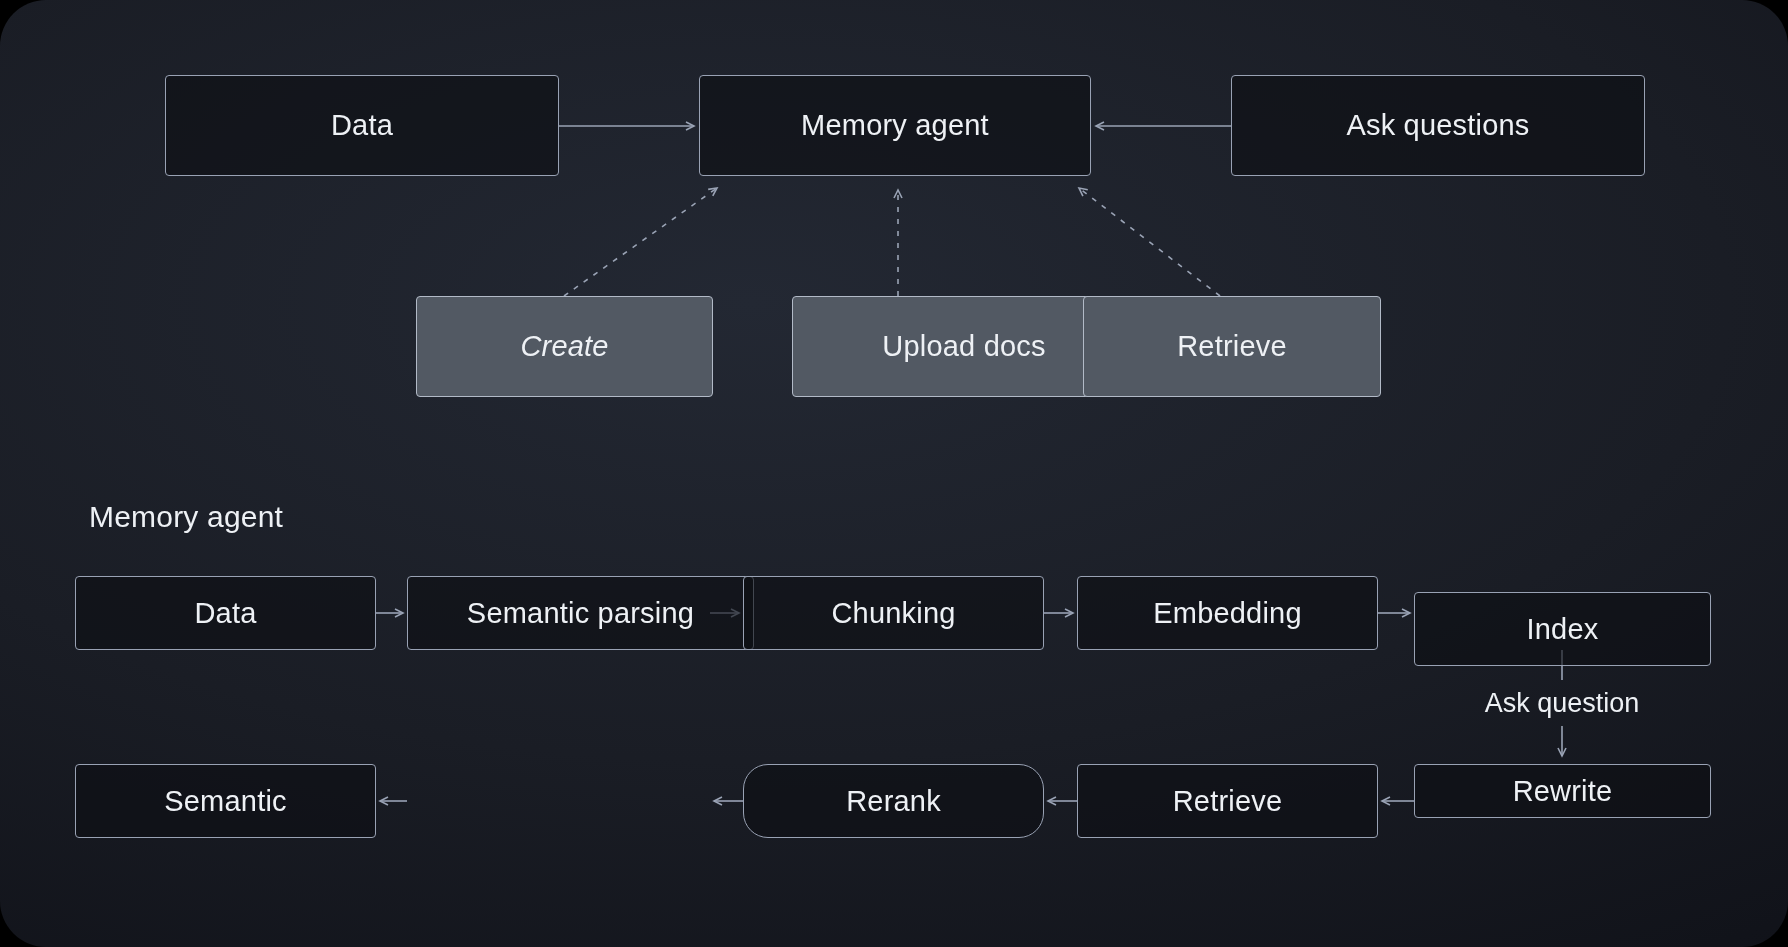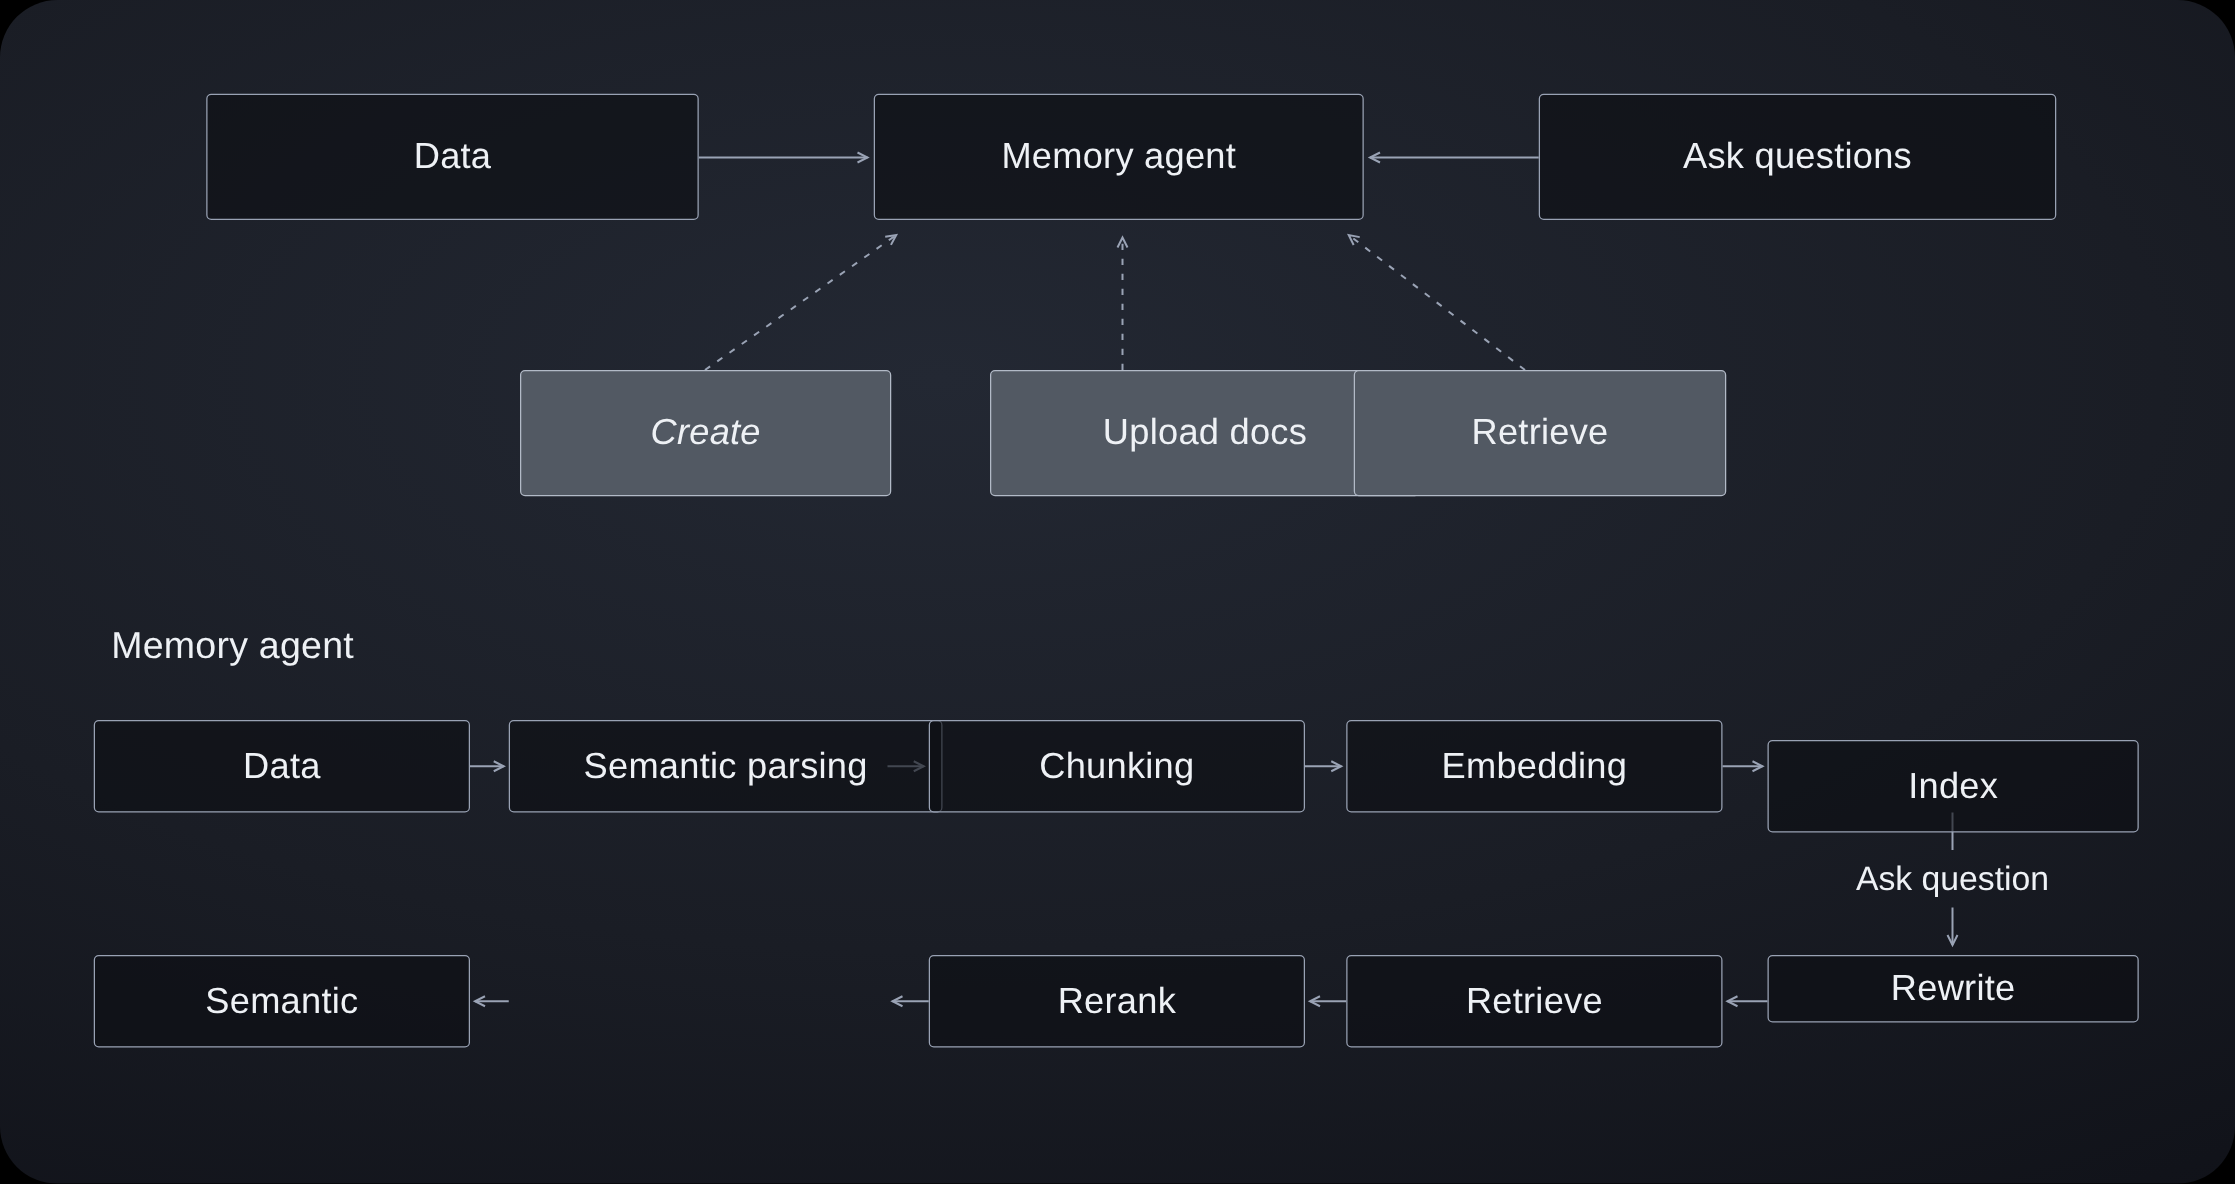--- a/index.html
+++ b/index.html
@@ -137,21 +137,21 @@
   </div>
   <div class="node dark" style="left:1414px; top:592px; width:297px; height:74px;">
     <span>Index</span>
   </div>
 
   <div class="flow-label">Ask question</div>
 
   <div class="node dark" style="left:75px; top:764px; width:301px; height:74px;">
     <span>Semantic</span>
   </div>
-  <div class="node dark" style="left:743px; top:764px; width:301px; height:74px;">
+  <div class="node dark" style="left:743px; top:764px; width:301px; height:74px;border-radius:25px;">
     <span>Rerank</span>
   </div>
   <div class="node dark" style="left:1077px; top:764px; width:301px; height:74px;">
     <span>Retrieve</span>
   </div>
   <div class="node dark" style="left:1414px; top:764px; width:297px; height:54px;">
     <span>Rewrite</span>
   </div>
 </div>
 

